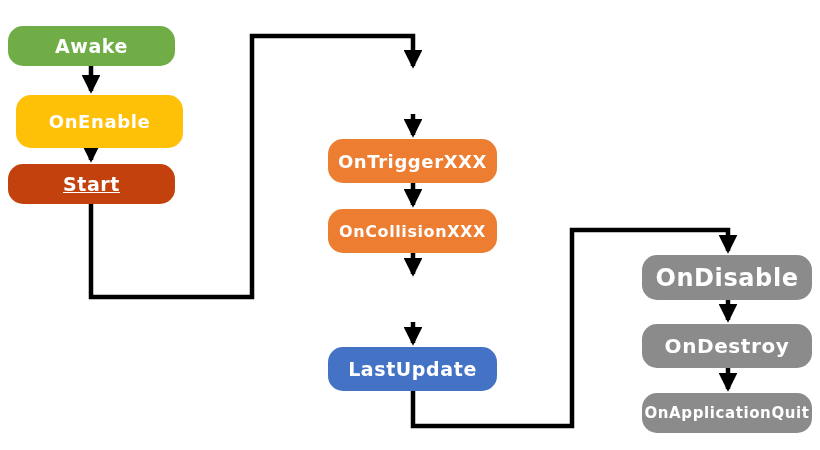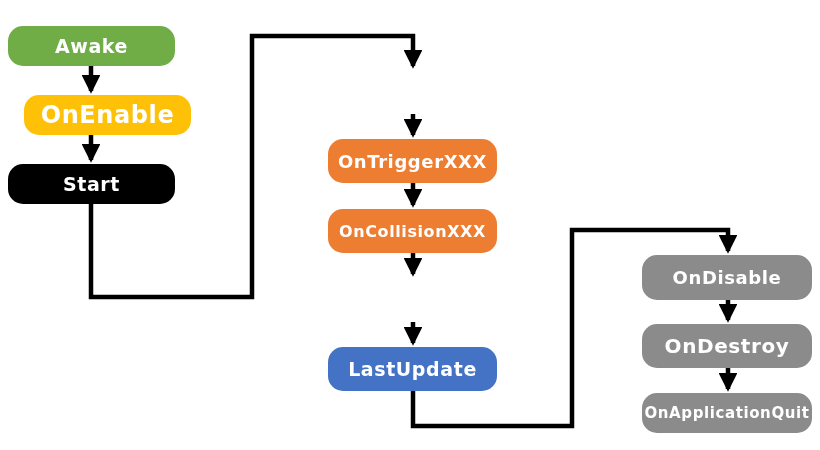--- a/index.html
+++ b/index.html
@@ -37,30 +37,30 @@
     justify-content: center;
     border-radius: 15px;
     color: #ffffff;
     font-weight: bold;
     letter-spacing: 0.6px;
     text-align: center;
     white-space: nowrap;
   }
   
   .n-awake        { left: 8px;   top: 26px;  width: 167px; height: 40px; font-size: 19px; }
-  .n-onenable     { left: 24px;   top: 95px;  width: 167px; height: 40px; font-size: 24px; }
+  .n-onenable     { left: 16px;   top: 95px;  width: 167px; height: 53px; font-size: 18px; }
   .n-start        { left: 8px;   top: 164px; width: 167px; height: 40px; font-size: 19px; }
   
   .n-fixedupdate  { left: 328px; top: 70px;  width: 169px; height: 44px; font-size: 19px; }
   .n-ontrigger    { left: 328px; top: 139px; width: 169px; height: 44px; font-size: 18px; }
   .n-oncollision  { left: 328px; top: 209px; width: 169px; height: 44px; font-size: 16px; }
   .n-update       { left: 328px; top: 278px; width: 169px; height: 44px; font-size: 19px; }
   .n-lastupdate   { left: 328px; top: 347px; width: 169px; height: 44px; font-size: 19px; }
   
-  .n-ondisable    { left: 642px; top: 255px; width: 170px; height: 45px; font-size: 18px; }
+  .n-ondisable    { left: 642px; top: 255px; width: 170px; height: 45px; font-size: 24px; }
   .n-ondestroy    { left: 642px; top: 324px; width: 170px; height: 44px; font-size: 20px; text-align: center; }
   .n-onappquit    { left: 642px; top: 393px; width: 170px; height: 40px; font-size: 15px; }
 </style>
 </head>
 <body>
 
 <div class="canvas">
 
   <svg class="wires" width="820" height="450" viewBox="0 0 820 450" xmlns="http://www.w3.org/2000/svg">
     <defs>
@@ -80,21 +80,21 @@
     <path class="wire" d="M413,322 L413,343" marker-end="url(#ah)"></path>
 
     <path class="wire" d="M413,391 L413,426 L572,426 L572,230 L728,230 L728,251" marker-end="url(#ah)"></path>
 
     <path class="wire" d="M728,300 L728,320" marker-end="url(#ah)"></path>
     <path class="wire" d="M728,368 L728,389" marker-end="url(#ah)"></path>
   </svg>
 
   <div class="node n-awake" style="background-color: rgb(112, 173, 71);">Awake</div>
   <div class="node n-onenable" style="background-color: rgb(255, 192, 8);">OnEnable</div>
-  <div class="node n-start" style="background-color: #000000;">Start</div>
+  <div class="node n-start" style="background-color: #c2410c; text-decoration: underline;">Start</div>
 
   <div class="node n-ontrigger" style="background-color: rgb(237, 125, 49);">OnTriggerXXX</div>
   <div class="node n-oncollision" style="background-color: rgb(237, 125, 49);">OnCollisionXXX</div>
   <div class="node n-lastupdate" style="background-color: rgb(68, 114, 196);">LastUpdate</div>
 
   <div class="node n-ondisable" style="background-color: rgb(139, 139, 139);">OnDisable</div>
   <div class="node n-ondestroy" style="background-color: rgb(139, 139, 139);">OnDestroy</div>
   <div class="node n-onappquit" style="background-color: rgb(139, 139, 139);">OnApplicationQuit</div>
 
 </div>

